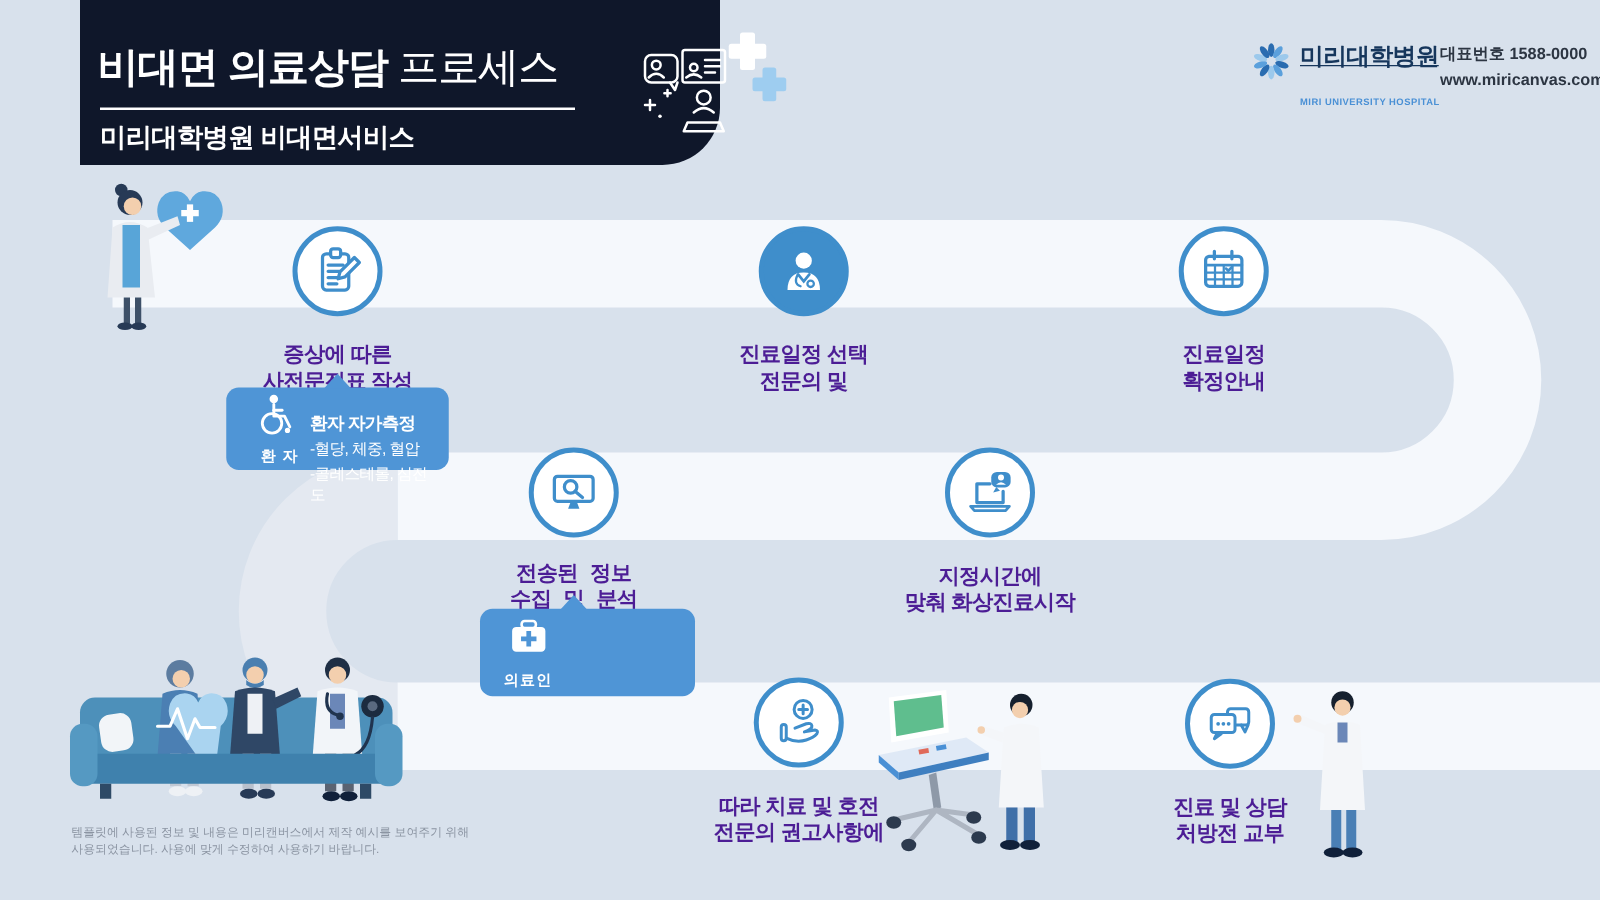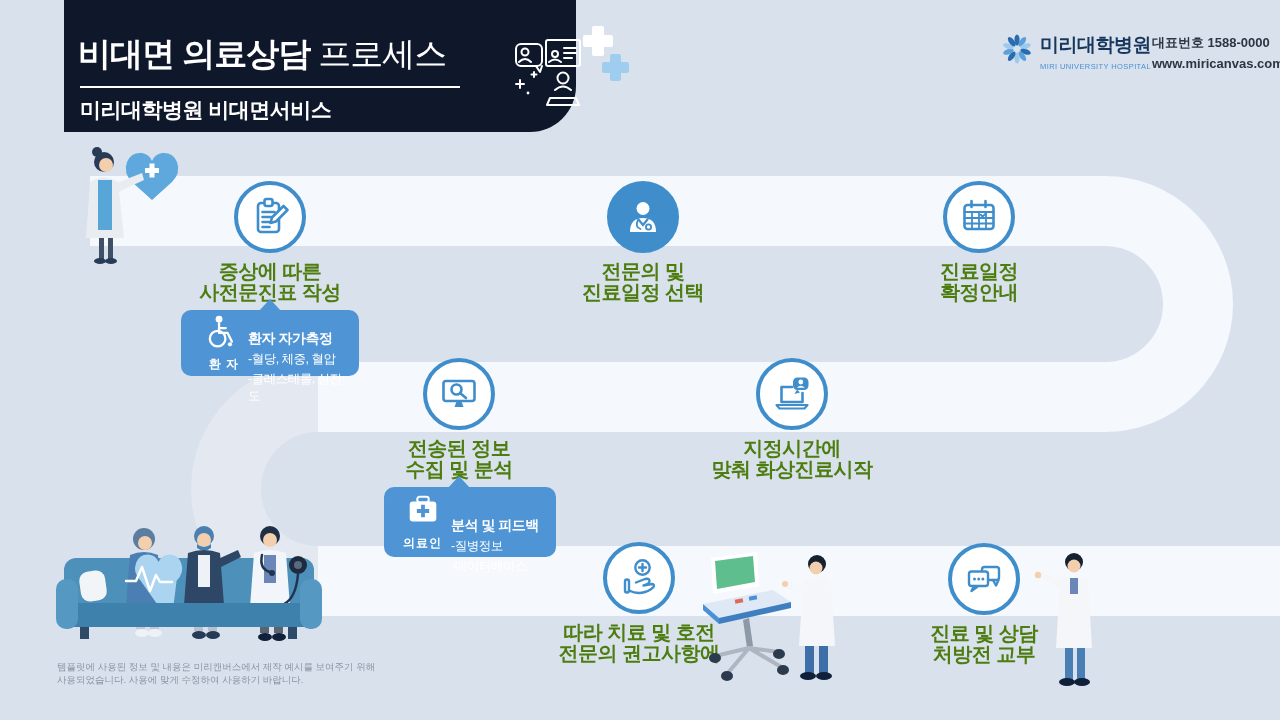--- a/index.html
+++ b/index.html
@@ -13,32 +13,32 @@
   .banner-title{position:absolute;left:14px;top:32px;font-size:33px;font-weight:800;
           letter-spacing:-1px;white-space:nowrap;}
   .banner-title .thin{font-weight:400;}
   .banner-rule{position:absolute;left:16px;top:86px;width:380px;height:2px;background:#ffffff;}
   .banner-sub{position:absolute;left:16px;top:96px;font-size:21px;font-weight:700;letter-spacing:-0.5px;}
   .header-art{position:absolute;left:450px;top:22px;}
 
   
   .brand{position:absolute;left:1000px;top:32px;display:flex;align-items:flex-start;}
   .brand-names{margin-left:6px;}
-  .brand-kr{font-size:19px;font-weight:800;color:#16365c;letter-spacing:-0.5px;}
-  .brand-en{font-size:7.5px;font-weight:400;color:#4a90d5;letter-spacing:0.4px;margin-top:4px;}
+  .brand-kr{font-size:19px;font-weight:800;color:#16365c;letter-spacing:-0.5px;text-decoration:underline;}
+  .brand-en{font-size:7.5px;font-weight:700;color:#4a90d5;letter-spacing:0.4px;margin-top:19px;}
   .brand-contact{position:absolute;left:1152px;top:34px;color:#2c3542;}
   .contact-phone{font-size:13px;font-weight:700;}
   .contact-web{font-size:13px;font-weight:700;margin-top:4px;}
 
   
   .step{position:absolute;width:220px;text-align:center;}
   .step-circle{width:72px;height:72px;margin:0 auto;border-radius:50%;background:#ffffff;
           border:4.5px solid #3f8ecb;box-sizing:border-box;display:flex;align-items:center;justify-content:center;}
   .step-circle.filled{background:#3f8ecb;}
-  .step-label{margin-top:8px;font-size:20px;line-height:21px;font-weight:800;color:#4d7c0f;letter-spacing:-0.5px;}
+  .step-label{margin-top:20px;font-size:17px;line-height:21px;font-weight:800;color:#4c1d95;letter-spacing:-0.5px;}
 
   
   .callout{position:absolute;background:#4f95d6;border-radius:10px;color:#fff;
           display:flex;align-items:center;padding:6px 10px 6px 12px;box-sizing:border-box;}
   .callout-pointer{position:absolute;top:-11px;width:0;height:0;
           border-left:11px solid transparent;border-right:11px solid transparent;
           border-bottom:12px solid #4f95d6;}
   .callout-icon-wrap{width:46px;text-align:right;flex:none;}
   .callout-role{font-size:12px;font-weight:800;margin-top:1px;letter-spacing:1px;}
   .callout-body{margin-left:9px;margin-top:48px;}
@@ -148,42 +148,42 @@
     <div class="step-circle filled">
       <svg width="48" height="48" viewBox="0 0 48 48">
         <circle cx="24" cy="15.5" r="6.5" fill="#ffffff"></circle>
         <path d="M11 39 Q11 25 24 25 Q37 25 37 39 Z" fill="#ffffff"></path>
         <path d="M19.5 26.5 L24 32 L28.5 26.5" fill="none" stroke="#3f8ecb" stroke-width="2.2" stroke-linecap="round"></path>
         <path d="M19 27 q-3.5 7 2.5 9" fill="none" stroke="#3f8ecb" stroke-width="1.8" stroke-linecap="round"></path>
         <circle cx="29.5" cy="34" r="2.6" fill="none" stroke="#3f8ecb" stroke-width="1.8"></circle>
       </svg>
     </div>
     <div class="step-label">
+      <div>진료일정 선택</div>
       <div>전문의 및</div>
-      <div>진료일정 선택</div>
     </div>
   </div>
 
   <div class="step" style="left:869px;top:181px;">
     <div class="step-circle">
       <svg width="48" height="48" viewBox="0 0 48 48" fill="none" stroke="#3f8ecb" stroke-width="2.6" stroke-linecap="round" stroke-linejoin="round">
         <rect x="9.5" y="12" width="29" height="24" rx="3"></rect>
         <path d="M16.5 8 v6 M30.5 8 v6"></path>
         <path d="M9.5 19 h29" stroke-width="2.2"></path>
         <path d="M17 19 v17 M24 19 v17 M31 19 v17 M9.5 25 h29 M9.5 30.5 h29" stroke-width="1.8"></path>
         <path d="M25.8 21.8 l1.8 1.8 l3 -3" stroke-width="2"></path>
       </svg>
     </div>
     <div class="step-label">
       <div>진료일정</div>
       <div>확정안내</div>
     </div>
   </div>
 
-  <div class="step" style="left:349px;top:358px;">
+  <div class="step" style="left:349px;top:358px;font-family:Liberation Mono, monospace;">
     <div class="step-circle">
       <svg width="48" height="48" viewBox="0 0 48 48" fill="none" stroke="#3f8ecb" stroke-width="2.6" stroke-linecap="round" stroke-linejoin="round">
         <rect x="8.5" y="11" width="31" height="20" rx="2.5"></rect>
         <circle cx="21.5" cy="19.5" r="5"></circle>
         <path d="M25 23 l6 5"></path>
         <path d="M21.5 31.5 l-2 5.5 h9 l-2 -5.5 Z" fill="#3f8ecb" stroke="none"></path>
       </svg>
     </div>
     <div class="step-label">
       <div>전송된 정보</div>
@@ -264,25 +264,20 @@
 
   <div class="callout" style="left:384px;top:487px;width:172px;height:70px;">
     <div class="callout-pointer" style="left:64px;"></div>
     <div class="callout-icon-wrap">
       <svg width="38" height="38" viewBox="0 0 40 40">
         <rect x="14" y="5" width="12" height="6" rx="2.5" fill="none" stroke="#ffffff" stroke-width="2.2"></rect>
         <rect x="6" y="10" width="28" height="21" rx="3.5" fill="#ffffff"></rect>
         <path d="M18 13.5 h4 v4.5 h4.5 v4 h-4.5 v4.5 h-4 v-4.5 h-4.5 v-4 h4.5 Z" fill="#4f95d6"></path>
       </svg>
       <div class="callout-role">의료인</div>
-    </div>
-    <div class="callout-body">
-      <div class="callout-title">분석 및 피드백</div>
-      <div class="callout-item">-질병정보</div>
-      <div class="callout-item">-데이터베이스</div>
     </div>
   </div>
 
   <svg class="layer" style="left:52px;top:503px;" width="280" height="155" viewBox="0 0 280 155">
     <rect x="12" y="55" width="250" height="48" rx="12" fill="#4d90ba"></rect>
     <rect x="28" y="68" width="26" height="30" rx="9" fill="#f2f5f8" transform="rotate(-8 41 83)"></rect>
     <circle cx="92" cy="36" r="11" fill="#5c7ca0"></circle>
     <circle cx="93" cy="40" r="7" fill="#f3cfae"></circle>
     <path d="M78 52 Q92 46 106 52 L110 102 L74 102 Z" fill="#4b7fb3"></path>
     <path d="M108 90 L74 42 Q65 33 69 22 Q73 12 84 13 Q91 14 94 21 Q97 14 104 13 Q115 12 119 22 Q123 33 114 42 Z" transform="translate(22 40) scale(0.9)" fill="#aad4f0"></path>

